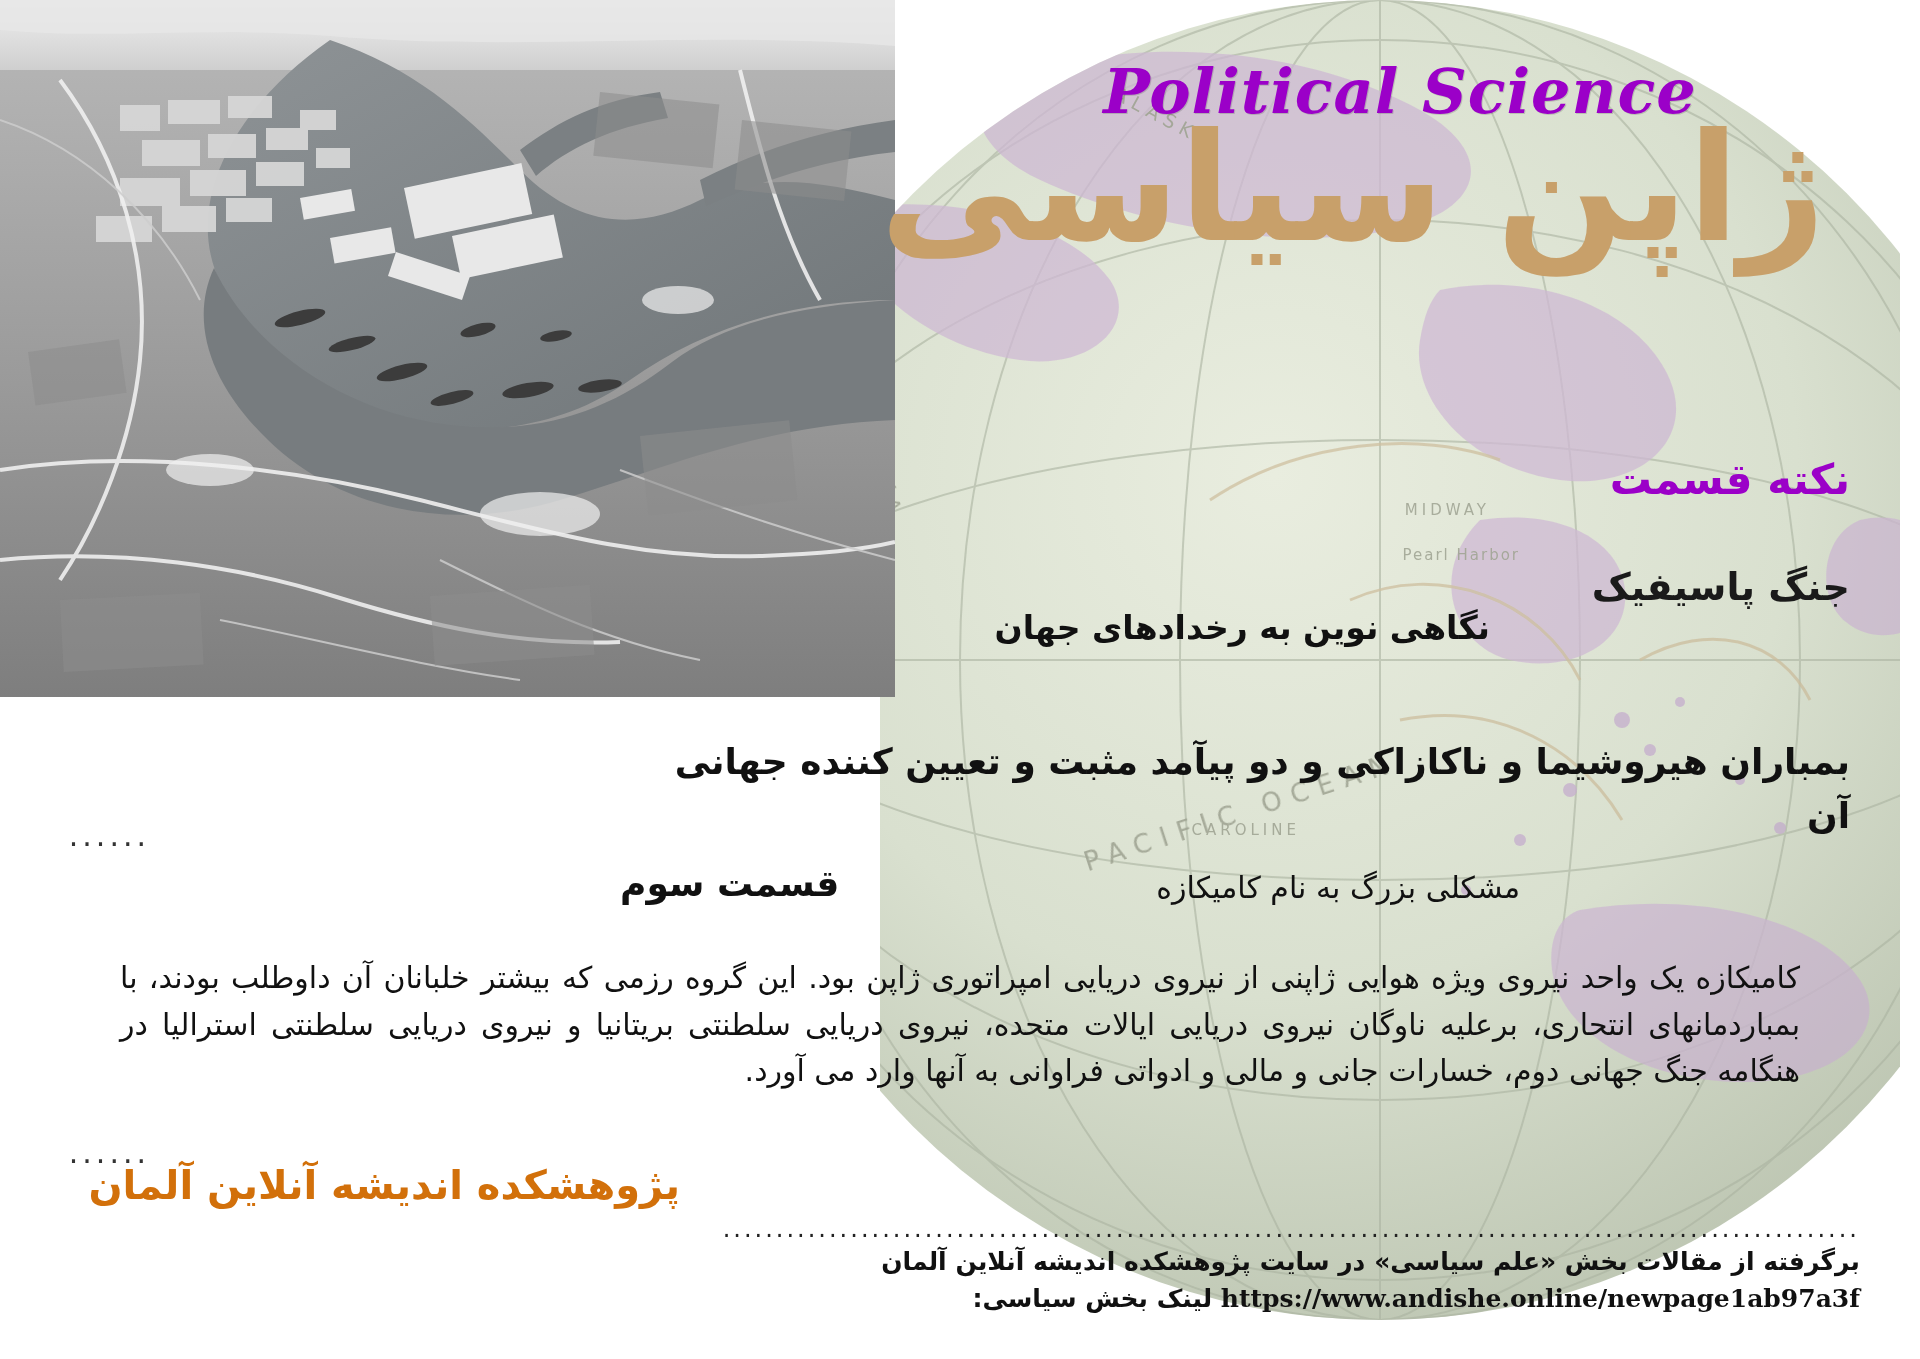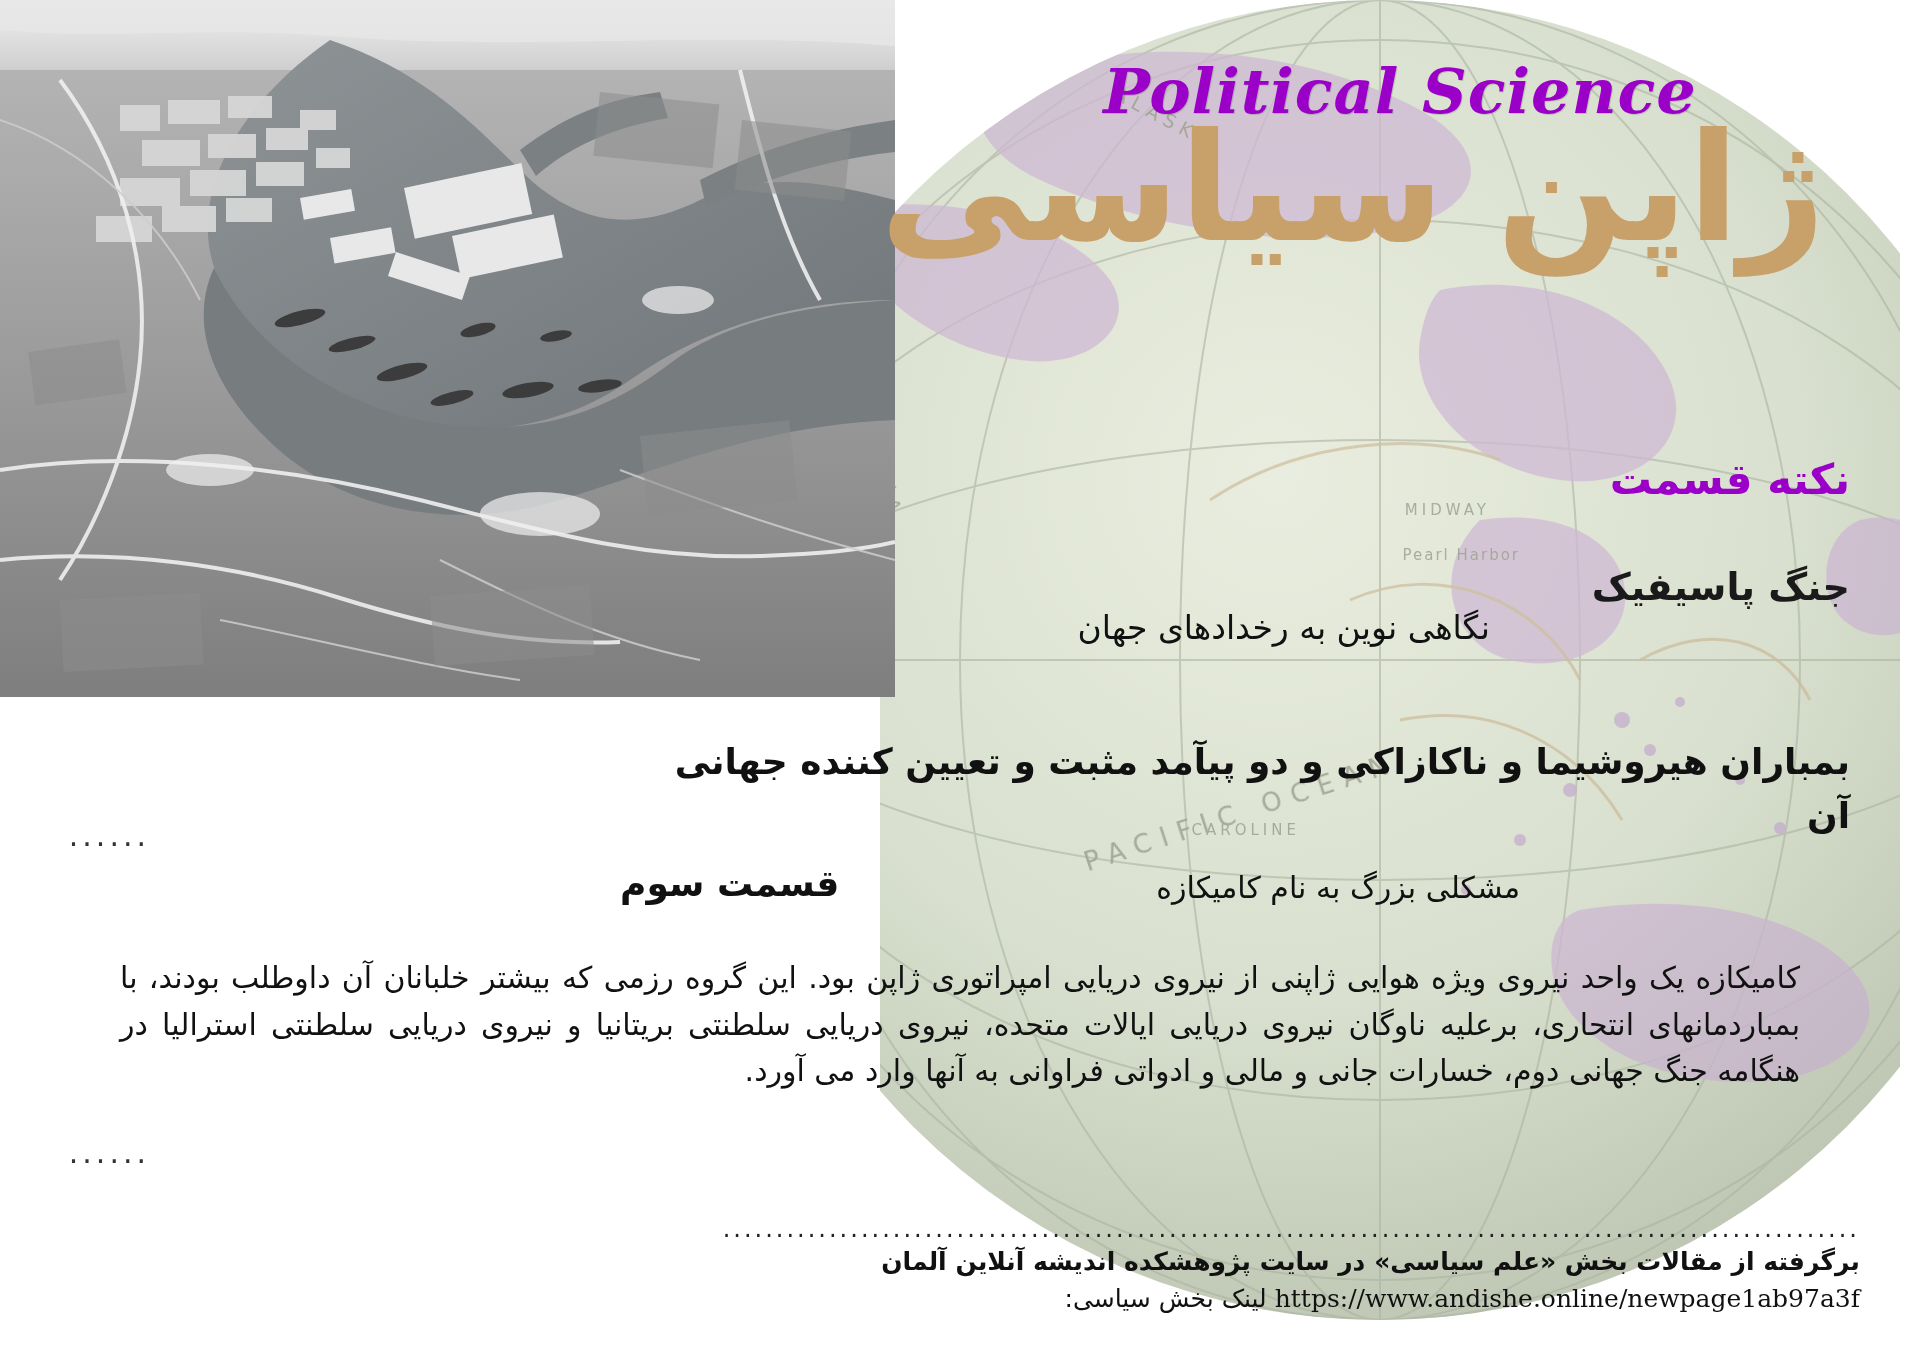--- a/index.html
+++ b/index.html
@@ -102,21 +102,21 @@
     font-weight: bold;
     color: #1a1a1a;
     direction: rtl;
   }
 
   .subtitle-world {
     position: absolute;
     right: 430px;
     top: 608px;
     font-size: 33px;
-    font-weight: normal;
+    font-weight: bold;
     color: #111111;
     direction: rtl;
   }
 
   .headline {
     position: absolute;
     right: 70px;
     top: 735px;
     width: 1230px;
     text-align: right;
@@ -202,21 +202,21 @@
     color: #222;
     margin-bottom: 4px;
   }
   .source .s1 {
     font-size: 25px;
     font-weight: bold;
     margin-bottom: 8px;
   }
   .source .s2 {
     font-size: 25px;
-    font-weight: normal;
+    font-weight: bold;
     font-family: "DejaVu Serif", serif;
   }
   .source .s2 .lbl { font-family: "DejaVu Sans", sans-serif; }
   .source .s2 .link { direction: ltr; display: inline-block; }
 </style>
 </head>
 <body>
 
 <div class="poster">
 
@@ -396,20 +396,21 @@
     <span>بمباران هیروشیما و ناکازاکی و دو پیآمد مثبت و تعیین کننده جهانی آن</span>
     <span class="part">قسمت سوم</span>
   </div>
 
   <div class="dots d1">......</div>
   <div class="lead">مشکلی بزرگ به نام کامیکازه</div>
   <div class="body-text">کامیکازه یک واحد نیروی ویژه هوایی ژاپنی از نیروی دریایی امپراتوری ژاپن بود. این گروه رزمی که بیشتر خلبانان آن داوطلب بودند، با بمباردمانهای انتحاری، برعلیه ناوگان نیروی دریایی ایالات متحده، نیروی دریایی سلطنتی بریتانیا و نیروی دریایی سلطنتی استرالیا در هنگامه جنگ جهانی دوم، خسارات جانی و مالی و ادواتی فراوانی به آنها وارد می آورد.</div>
   <div class="dots d2">......</div>
 
   <div class="brand">
+    <div class="l1">پژوهشکده اندیشه آنلاین آلمان</div>
   </div>
 
   <div class="source">
     <div class="dotline">...........................................................................................................</div>
     <div class="s1">برگرفته از مقالات بخش «علم سیاسی» در سایت پژوهشکده اندیشه آنلاین آلمان</div>
     <div class="s2">
       <span class="link">https://www.andishe.online/newpage1ab97a3f</span>
       <span class="lbl">لینک بخش سیاسی:</span>
     </div>
   </div>

